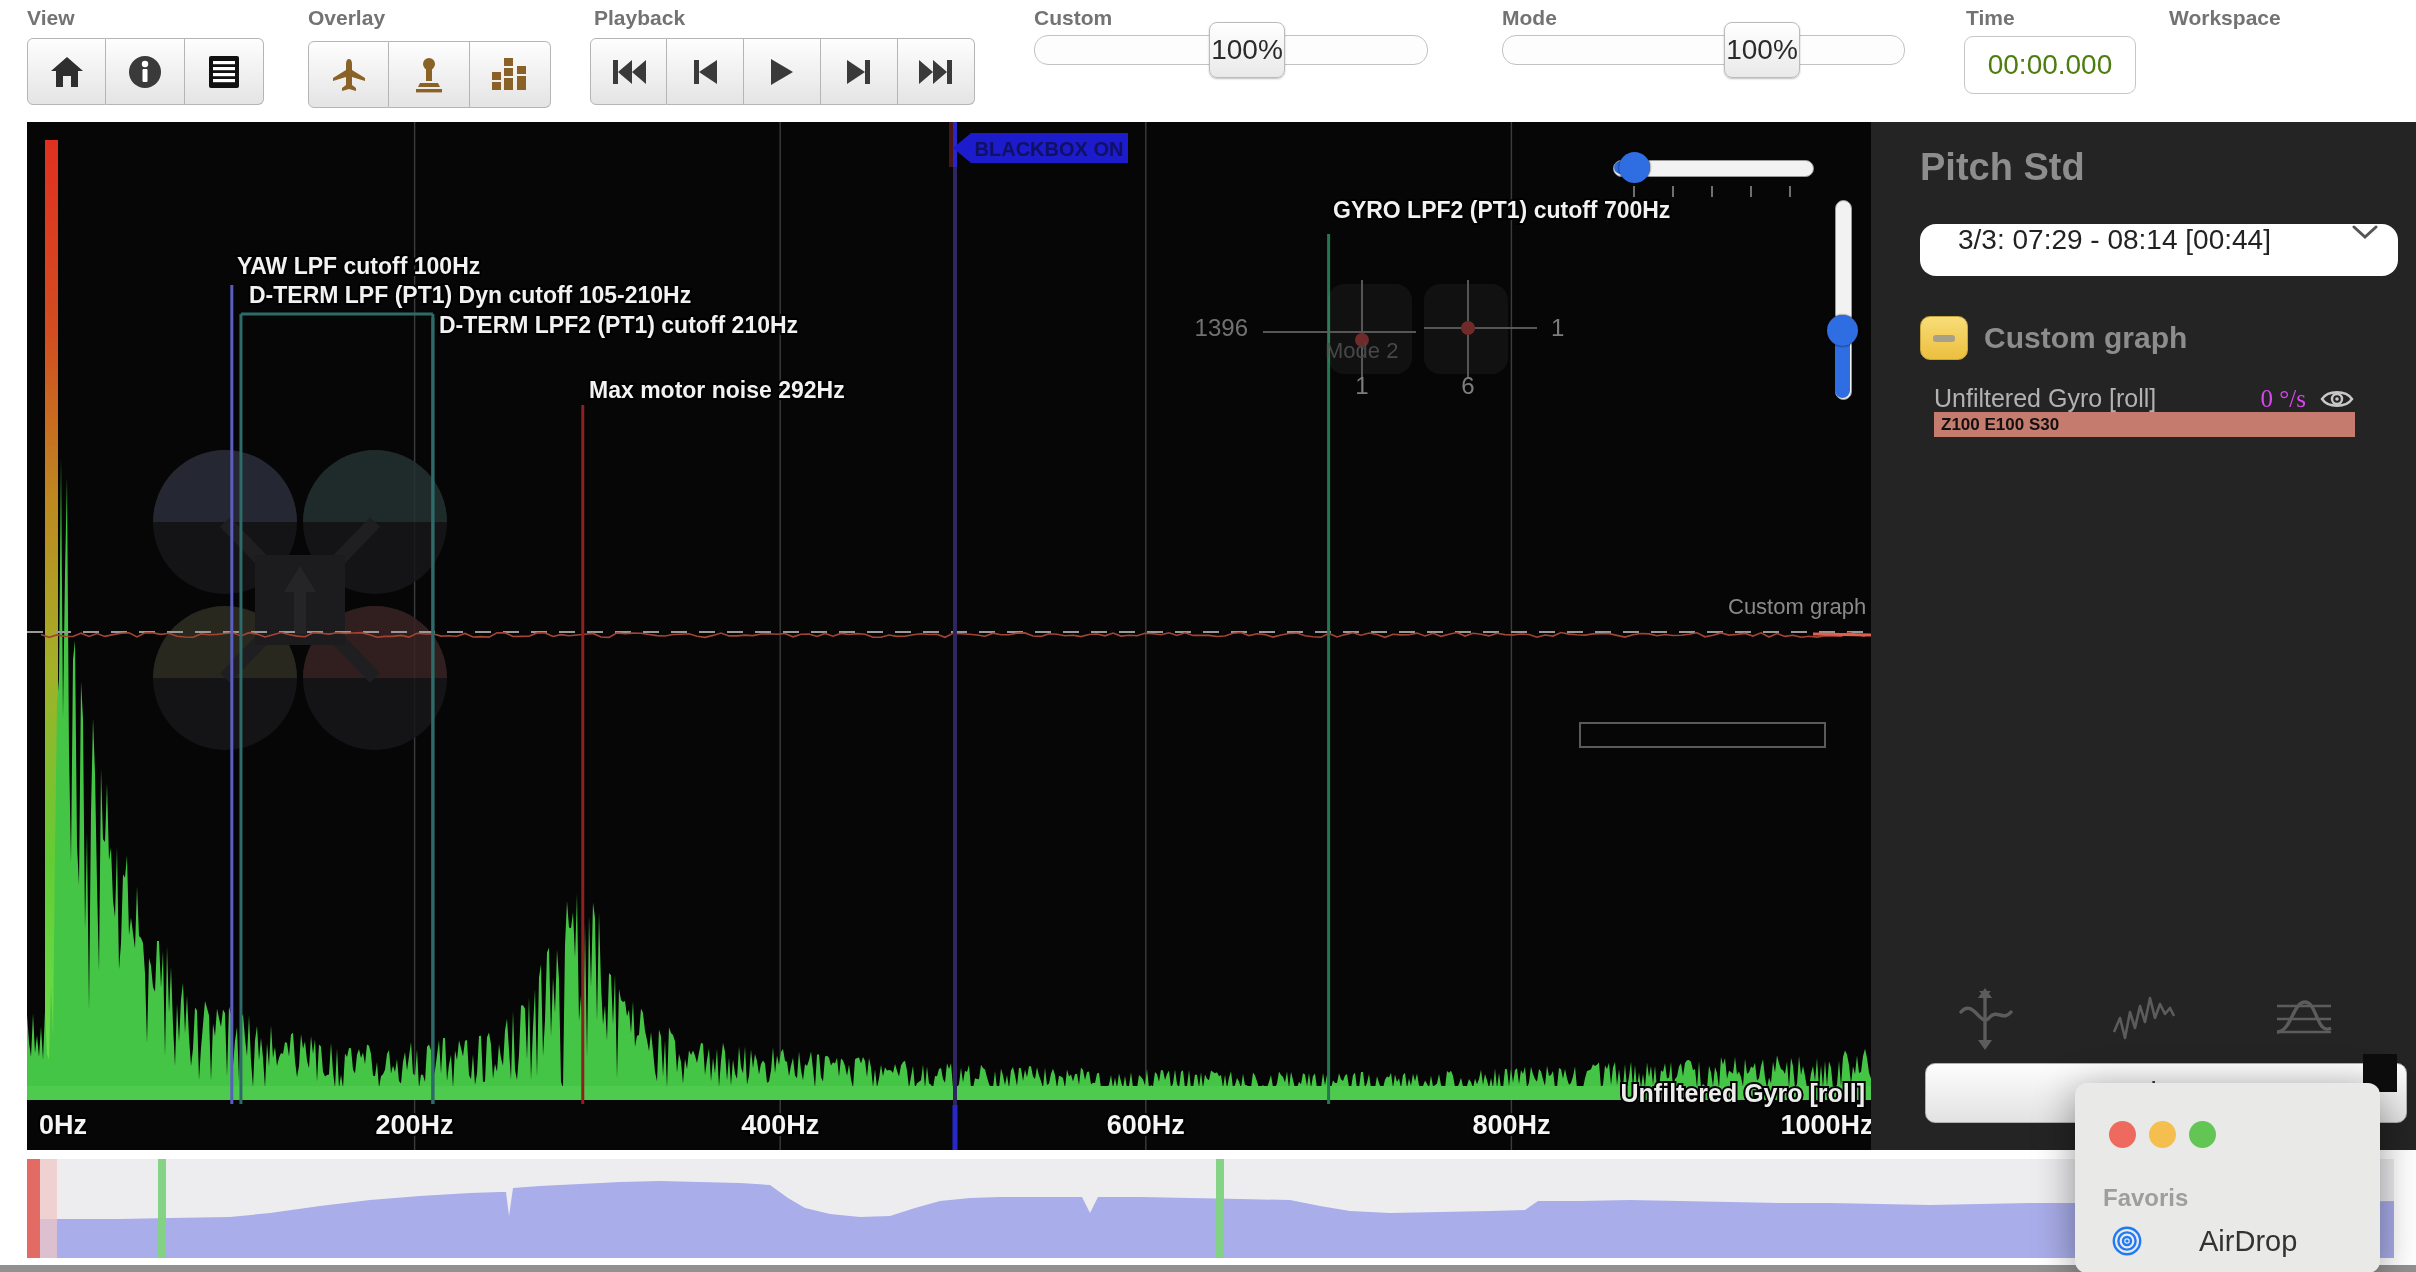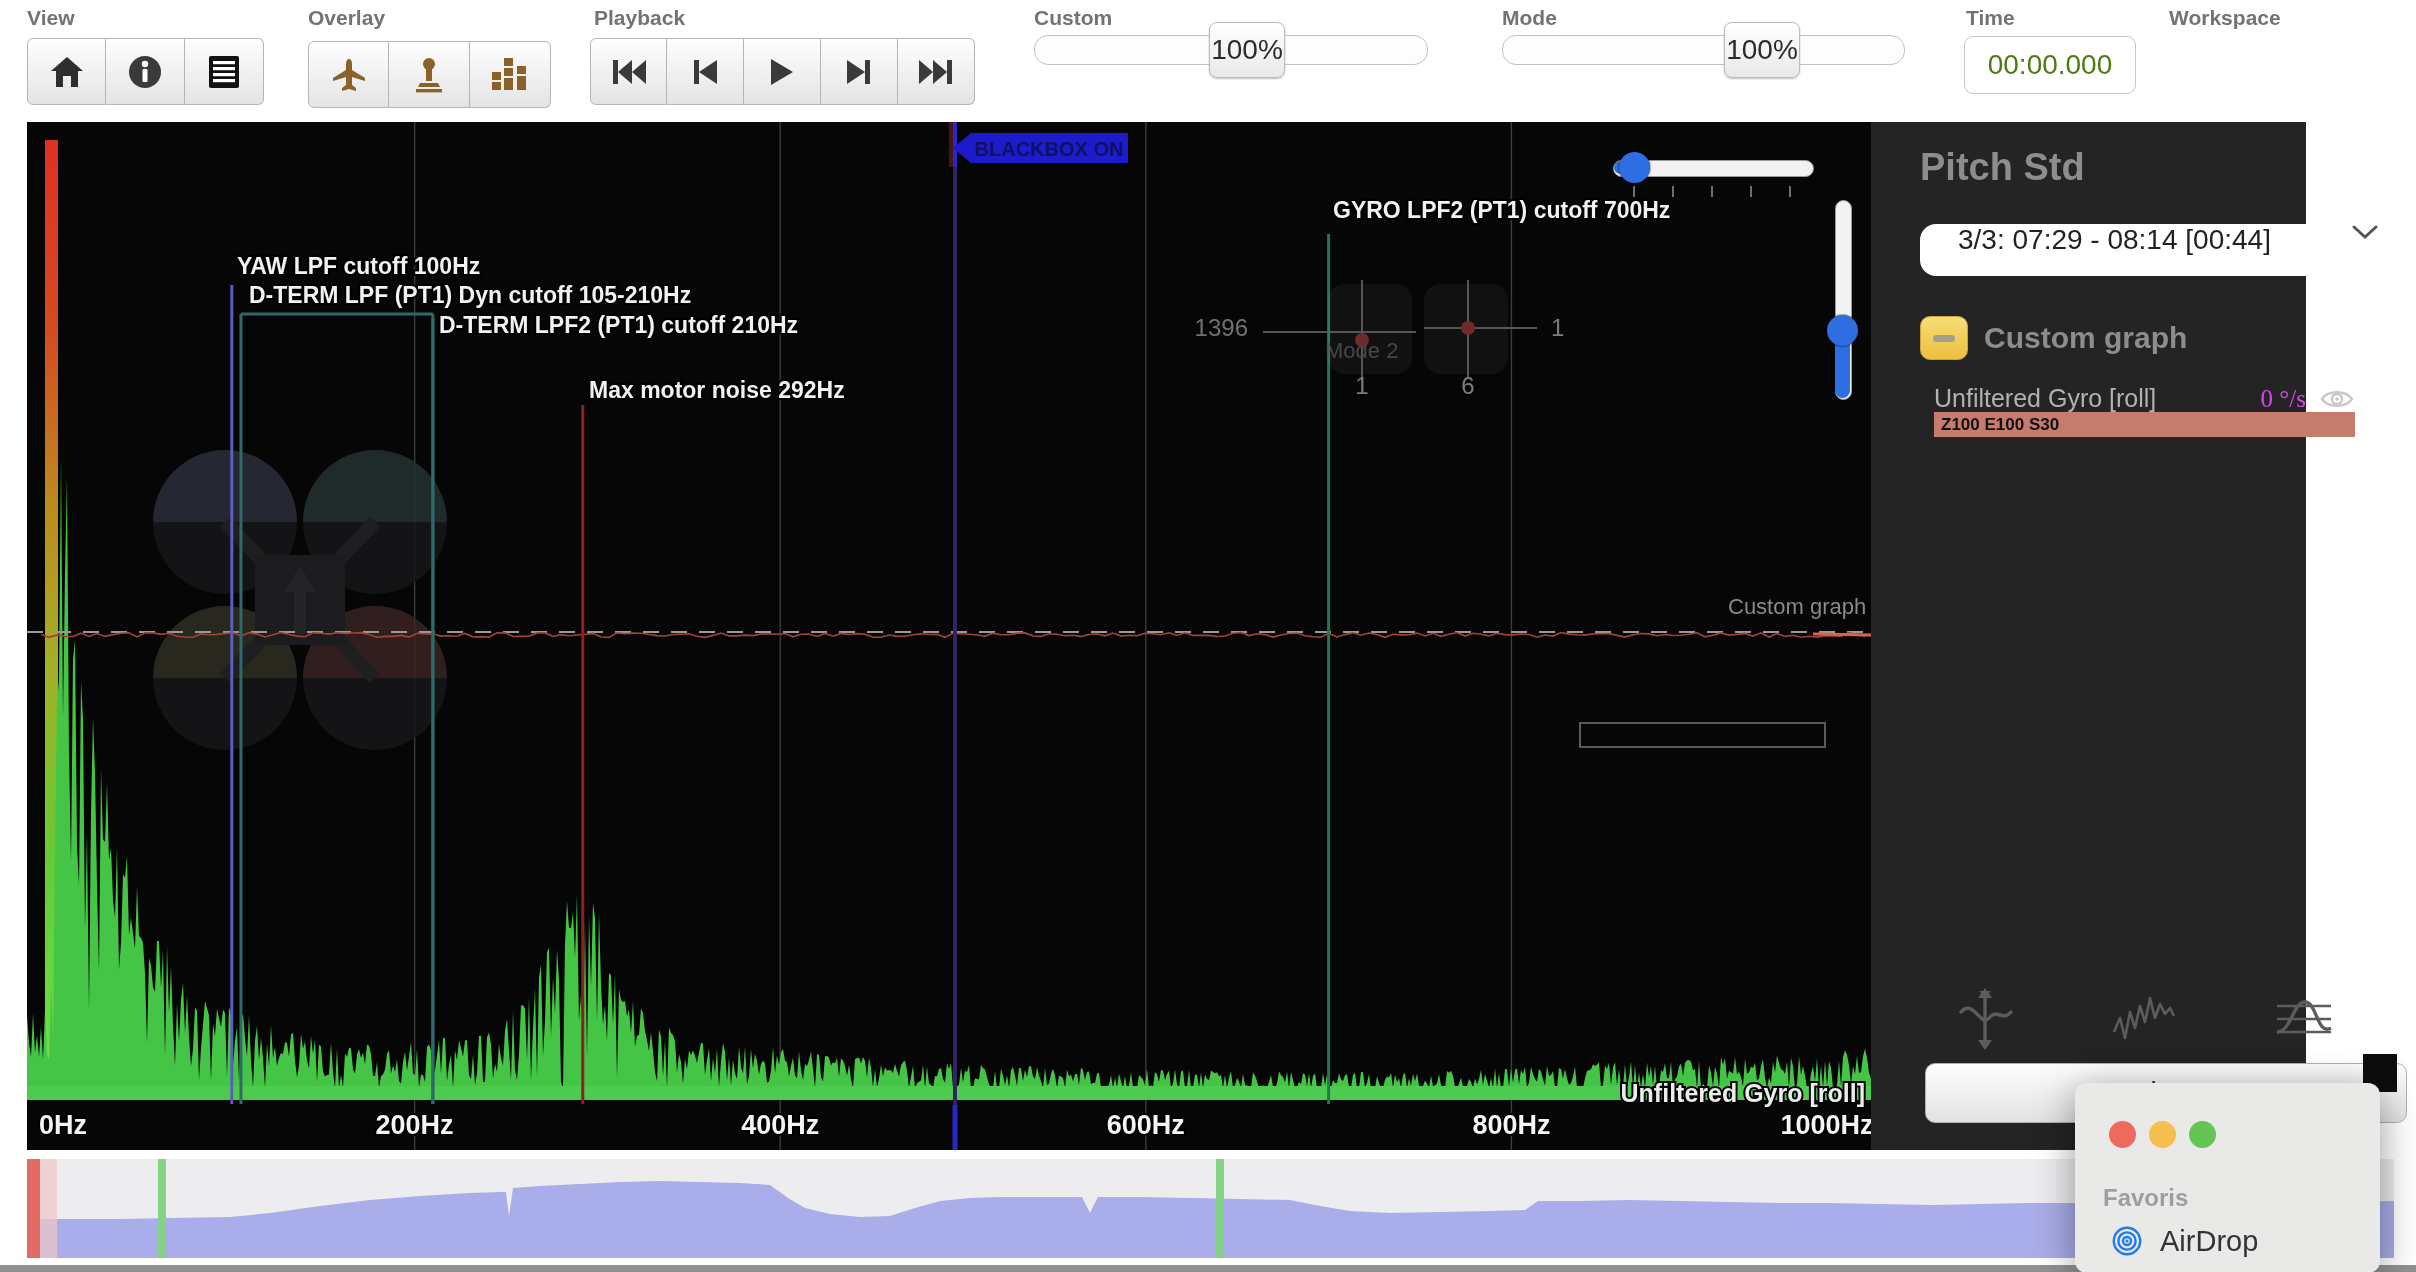--- a/index.html
+++ b/index.html
@@ -31,21 +31,21 @@
   .sbField{font-size:25px;color:#b2b2b2;}
   .sbValue{font-size:25px;color:#d946ef;font-family:Liberation Serif, serif;}
   .scaleBadge{background:#c57c6e;color:#111;font-size:17px;font-weight:bold;
        display:flex;align-items:center;padding-left:7px;}
   .setupBtn{background:linear-gradient(#fdfdfd,#e2e2e2);border:1px solid #b0b0b0;border-radius:10px;
        display:flex;align-items:center;justify-content:center;font-size:30px;color:#3c3c3c;cursor:pointer;}
   .timeline{background:#ededf0;}
   .finder{background:#e9e9e7;border-radius:12px;box-shadow:0 8px 40px rgba(0,0,0,.4);}
   .light{width:27px;height:27px;border-radius:50%;}
   .favLabel{font-size:24px;font-weight:bold;color:#9e9e9e;}
-  .airdropLabel{font-size:29px;color:#333;}
+  .airdropLabel{font-size:29px;color:#333;margin-left:39px;}
   .bottomBar{background:#919191;}
   svg{display:block;}
 </style>
 </head>
 <body>
 
 <div class="app">
 
   <div class="abs" style="left:0;top:0;width:2416px;height:122px;background:#fff;border-radius:28px;">
     <div class="abs hlabel" style="left:27px;top:6px;">View</div>
@@ -251,21 +251,21 @@
           <line x1="124" y1="0" x2="124" y2="11"></line>
         <line x1="163" y1="0" x2="163" y2="11"></line>
       </g>
     </svg>
 
     <div class="abs" style="left:1808px;top:78px;width:15px;height:198px;background:#f2f2f2;border:1px solid #999;border-radius:9px;"></div>
     <div class="abs" style="left:1808px;top:208px;width:15px;height:68px;background:#2e6de2;border-radius:0 0 9px 9px;"></div>
     <div class="abs" style="left:1800px;top:193px;width:31px;height:31px;background:#2e6de2;border-radius:50%;box-shadow:0 0 2px #000;"></div>
   </div>
 
-  <div class="abs sidebar" style="left:1871px;top:122px;width:435px;height:1028px;">
+  <div class="abs sidebar" style="left:1871px;top:122px;width:545px;height:1028px;">
     <div class="abs sbTitle" style="left:49px;top:24px;">Pitch Std</div>
 
     <div class="abs sbSelect" style="left:49px;top:102px;width:420px;">
       <span>3/3: 07:29 - 08:14 [00:44]</span>
       <svg width="26" height="16" viewBox="0 0 26 16">
         <path d="M2 3 L13 13 L24 3" stroke="#555" stroke-width="3" fill="none" stroke-linecap="round"></path>
       </svg>
     </div>
 
     <div class="abs" style="left:49px;top:194px;display:flex;align-items:center;">

